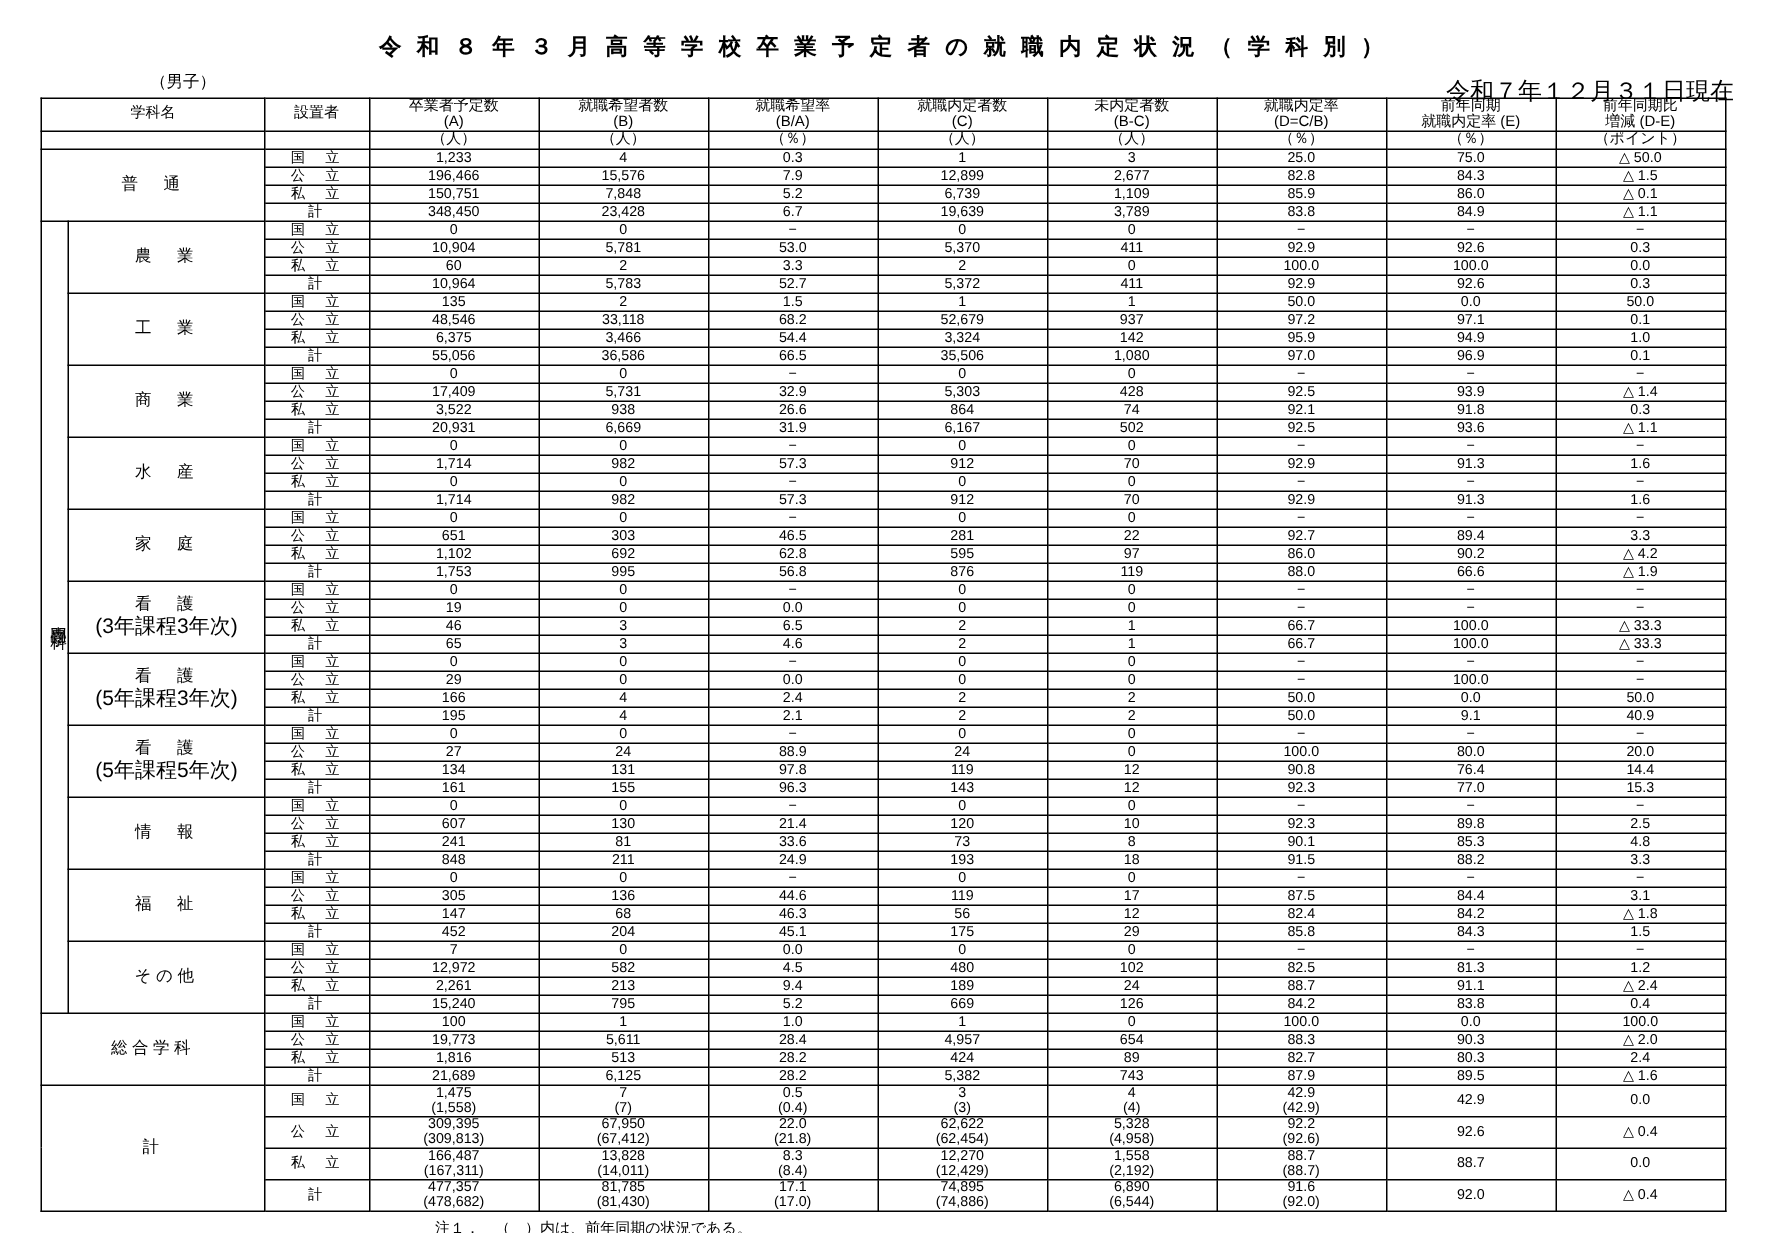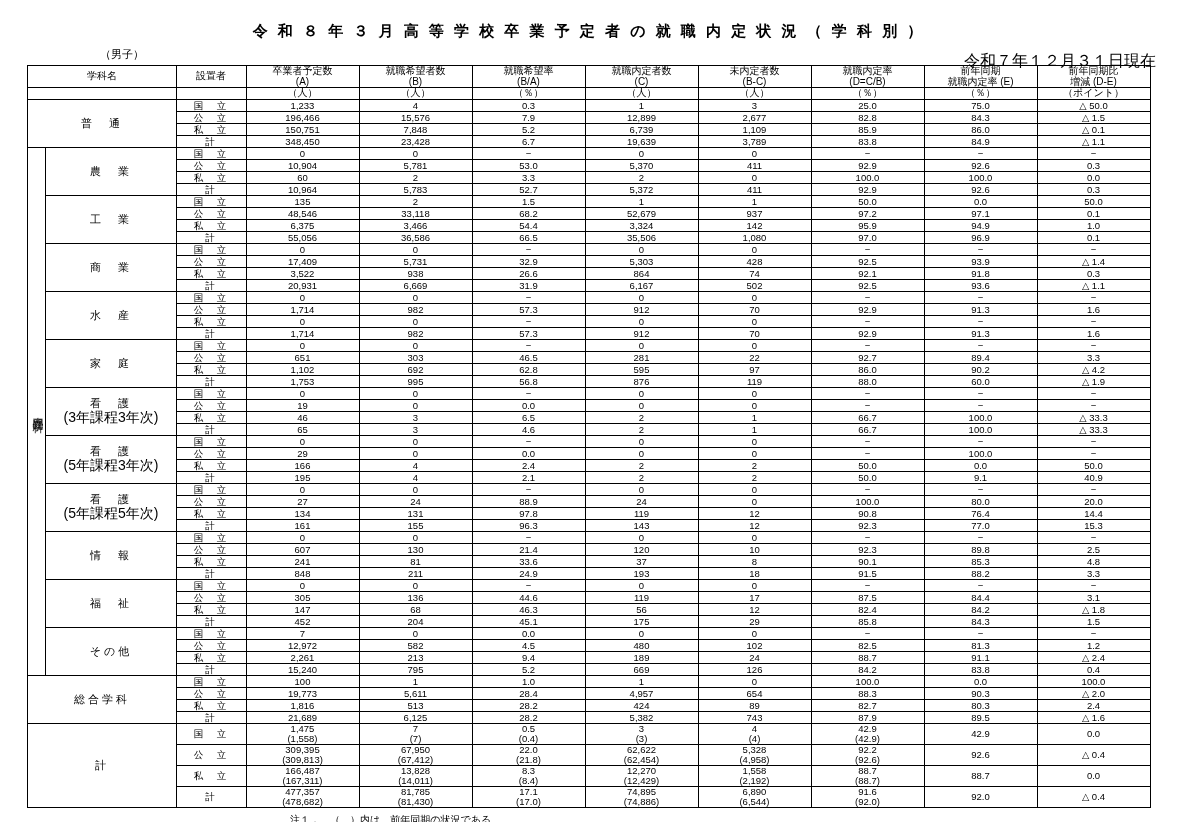--- a/index.html
+++ b/index.html
@@ -399,21 +399,21 @@
           <td class="num">△ 4.2</td>
         </tr>
         <tr>
           <td class="setter">計</td>
           <td class="num">1,753</td>
           <td class="num">995</td>
           <td class="num">56.8</td>
           <td class="num">876</td>
           <td class="num">119</td>
           <td class="num">88.0</td>
-          <td class="num">60.0</td>
+          <td class="num">66.6</td>
           <td class="num">△ 1.9</td>
         </tr>
         <tr>
           <td colspan="2" rowspan="4" class="catname">看　護<small>(3年課程3年次)</small></td>
           <td class="setter">国　立</td>
           <td class="num">0</td>
           <td class="num">0</td>
           <td class="num">−</td>
           <td class="num">0</td>
           <td class="num">0</td>
@@ -565,21 +565,21 @@
           <td class="num">10</td>
           <td class="num">92.3</td>
           <td class="num">89.8</td>
           <td class="num">2.5</td>
         </tr>
         <tr>
           <td class="setter">私　立</td>
           <td class="num">241</td>
           <td class="num">81</td>
           <td class="num">33.6</td>
-          <td class="num">37</td>
+          <td class="num">73</td>
           <td class="num">8</td>
           <td class="num">90.1</td>
           <td class="num">85.3</td>
           <td class="num">4.8</td>
         </tr>
         <tr>
           <td class="setter">計</td>
           <td class="num">848</td>
           <td class="num">211</td>
           <td class="num">24.9</td>

